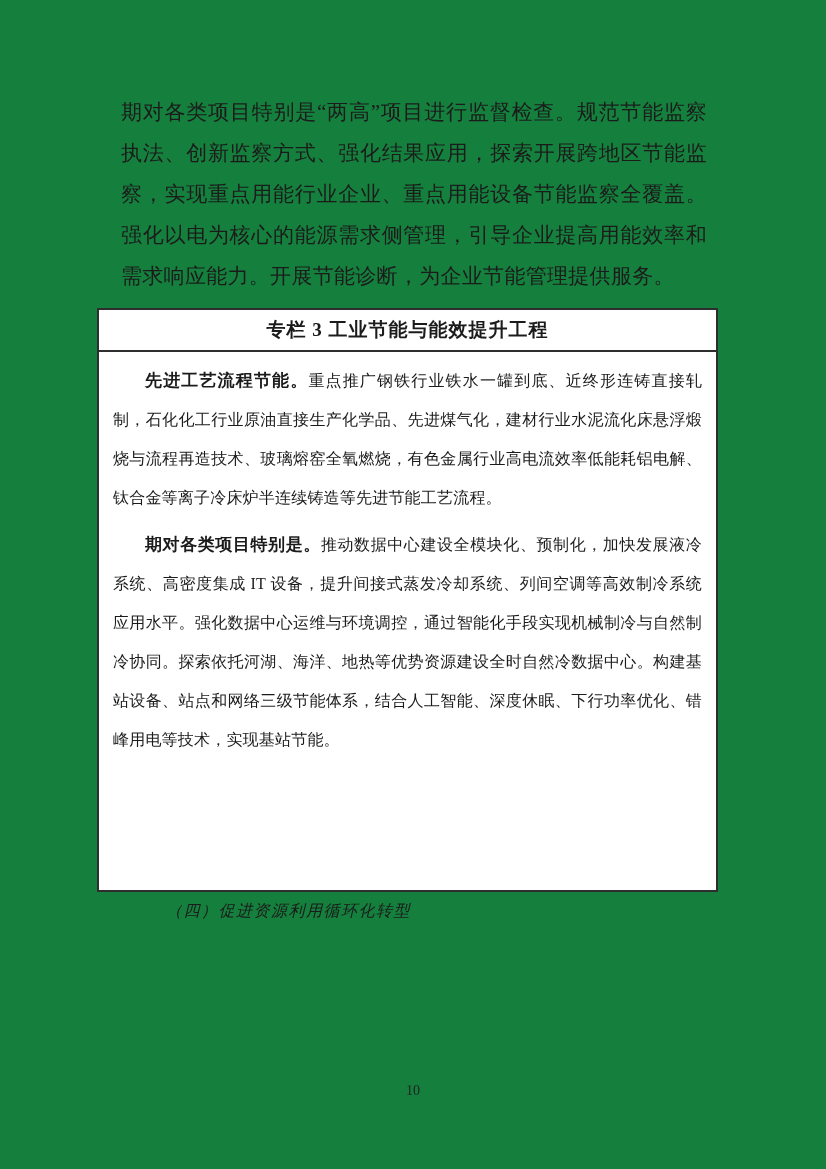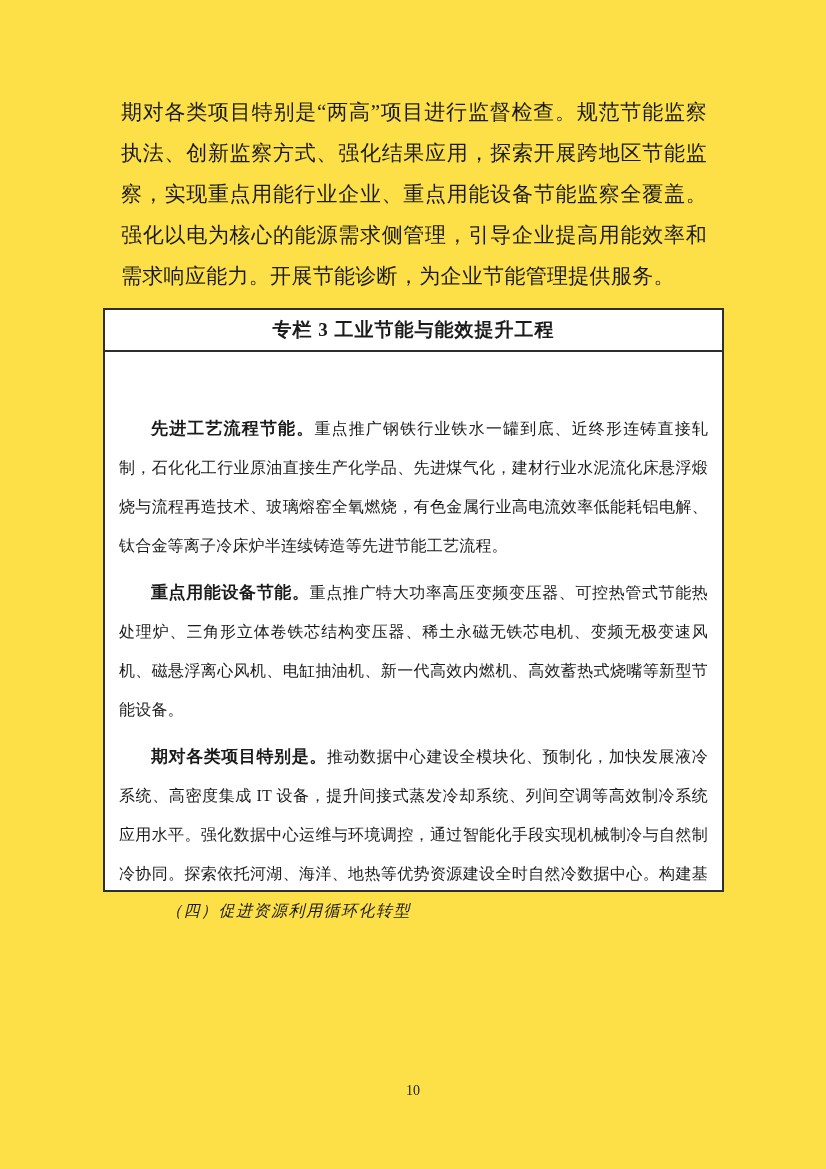--- a/index.html
+++ b/index.html
@@ -4,61 +4,60 @@
 <style>
   html, body {
     margin: 0;
     padding: 0;
     background: #ffffff;
   }
   .page {
     position: relative;
     width: 826px;
     height: 1169px;
-    background: #fde047;
+    background: #15803d;
     overflow: hidden;
     font-family: "Liberation Serif", serif;
     color: #1b1b1b;
   }
   
   .top-para {
     position: absolute;
     left: 121px;
     top: 92px;
     width: 586px;
     margin: 0;
     font-size: 21px;
     line-height: 41px;
     text-align: justify;
     letter-spacing: 0.3px;
   }
   
   .callout {
     position: absolute;
-    left: 103px;
+    left: 97px;
     top: 308px;
     width: 621px;
     height: 584px;
     border: 2px solid #2e2e2e;
     box-sizing: border-box;
     background: #ffffff;
     overflow: hidden;
   }
   .callout-title {
     height: 40px;
     line-height: 40px;
     border-bottom: 2px solid #2e2e2e;
     text-align: center;
     font-weight: bold;
     font-size: 19px;
     letter-spacing: 1px;
   }
   .callout-body {
     padding: 9px 14px 0 14px;
-    margin-top: 48px;
   }
   .callout-body p {
     margin: 0 0 8px 0;
     font-size: 16px;
     line-height: 39px;
     text-align: justify;
     text-indent: 2em;
     letter-spacing: 0.2px;
   }
   .lead {
@@ -104,21 +103,20 @@
 <body>
 
 <div class="page">
 
   <p class="top-para">期对各类项目特别是“两高”项目进行监督检查。规范节能监察执法、创新监察方式、强化结果应用，探索开展跨地区节能监察，实现重点用能行业企业、重点用能设备节能监察全覆盖。强化以电为核心的能源需求侧管理，引导企业提高用能效率和需求响应能力。开展节能诊断，为企业节能管理提供服务。</p>
 
   <div class="callout">
     <div class="callout-title">专栏 3  工业节能与能效提升工程</div>
     <div class="callout-body">
       <p><span class="lead">先进工艺流程节能。</span><span>重点推广钢铁行业铁水一罐到底、近终形连铸直接轧制，石化化工行业原油直接生产化学品、先进煤气化，建材行业水泥流化床悬浮煅烧与流程再造技术、玻璃熔窑全氧燃烧，有色金属行业高电流效率低能耗铝电解、钛合金等离子冷床炉半连续铸造等先进节能工艺流程。</span></p>
-      <p><span class="lead">重点用能设备节能。</span><span>重点推广特大功率高压变频变压器、可控热管式节能热处理炉、三角形立体卷铁芯结构变压器、稀土永磁无铁芯电机、变频无极变速风机、磁悬浮离心风机、电缸抽油机、新一代高效内燃机、高效蓄热式烧嘴等新型节能设备。</span></p>
       <p><span class="lead">期对各类项目特别是。</span><span>推动数据中心建设全模块化、预制化，加快发展液冷系统、高密度集成 IT 设备，提升间接式蒸发冷却系统、列间空调等高效制冷系统应用水平。强化数据中心运维与环境调控，通过智能化手段实现机械制冷与自然制冷协同。探索依托河湖、海洋、地热等优势资源建设全时自然冷数据中心。构建基站设备、站点和网络三级节能体系，结合人工智能、深度休眠、下行功率优化、错峰用电等技术，实现基站节能。</span></p>
     </div>
   </div>
 
   <h3 class="sec-heading">（四）促进资源利用循环化转型</h3>
 
 
   <div class="page-number">10</div>
 
 </div>

